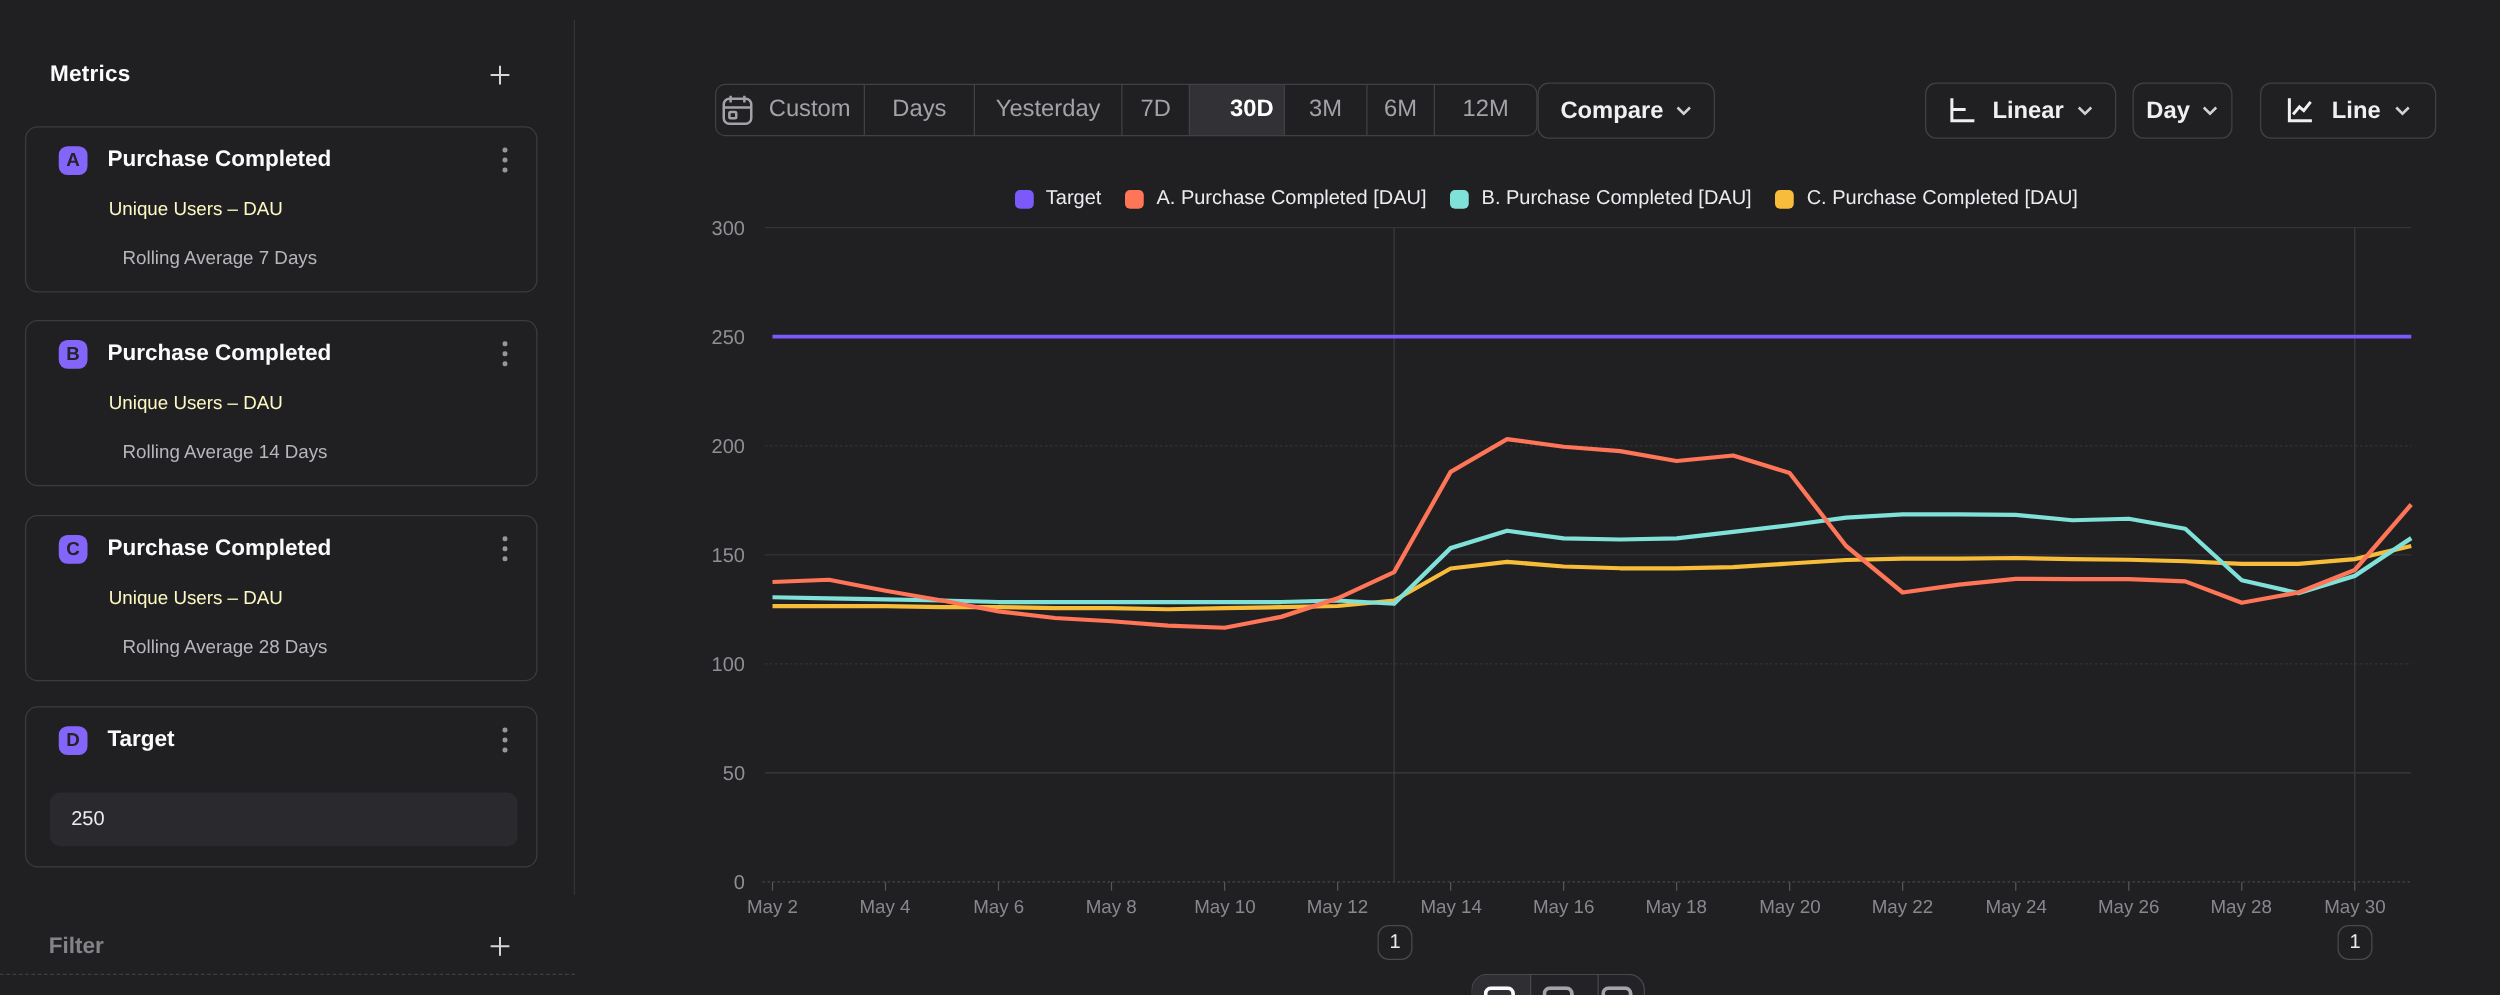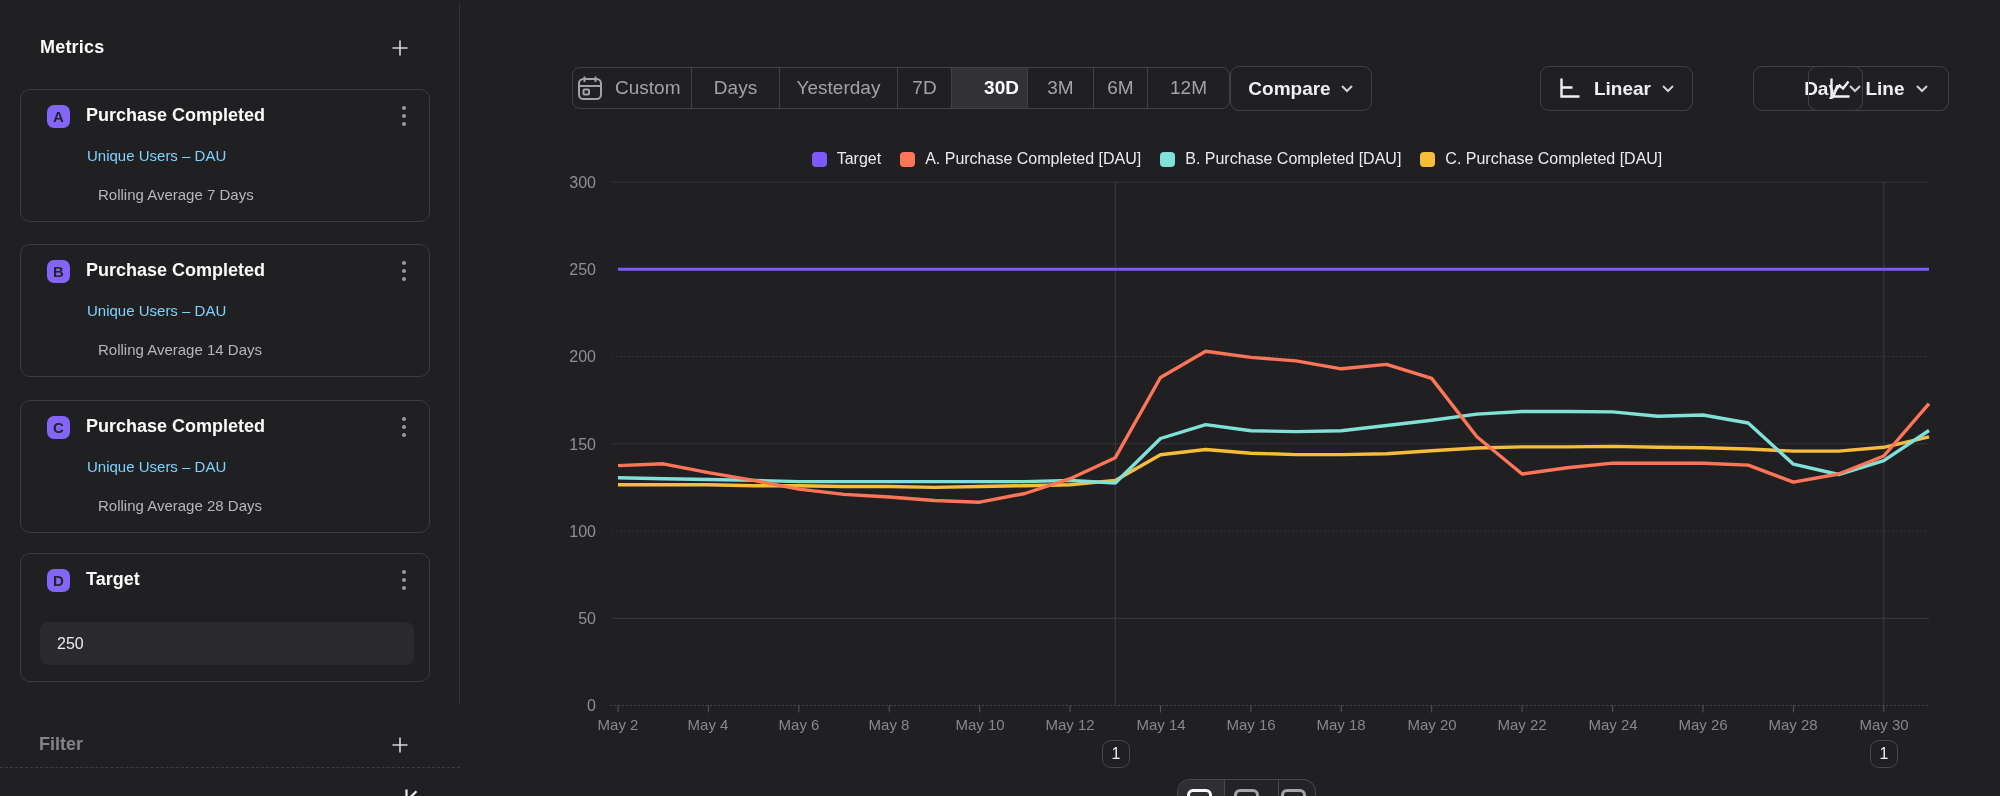--- a/index.html
+++ b/index.html
@@ -1,27 +1,27 @@
 <!DOCTYPE html>
 <html><head>
 <meta charset="utf-8">
 <style>
   * { margin:0; padding:0; box-sizing:border-box; }
   html,body { width:2000px; height:796px; background:#202023; overflow:hidden;
     font-family:"Liberation Sans", sans-serif; }
   .abs { position:absolute; }
   
-  #sidebar { position:absolute; left:0; top:4px; width:460px; height:700px;
+  #sidebar { position:absolute; left:0; top:16px; width:460px; height:700px;
     border-right:1px solid #333338; }
   .sb-title { position:absolute; left:40px; top:33px; font-size:18px; font-weight:700; color:#fbfbfc; letter-spacing:.2px; }
   .card { position:absolute; left:20px; width:410px; border:1px solid #3b3b41; border-radius:10px; }
   .badge { position:absolute; left:26px; top:15px; width:23px; height:23px; border-radius:7px;
     background:#8465fa; color:#232329; font-size:15px; font-weight:700; text-align:center; line-height:23px; }
   .card-title { position:absolute; left:65px; top:15px; font-size:18px; font-weight:700; color:#fbfbfc; }
-  .card-sub1 { position:absolute; left:66px; top:57px; font-size:15px; color:#7dd3fc; }
+  .card-sub1 { position:absolute; left:66px; top:57px; font-size:15px; color:#fef9c3; }
   .card-sub2 { position:absolute; left:66px; top:96px; font-size:15px; color:#b6b6bc;margin-left:11px; }
   .dots { position:absolute; right:23px; top:16px; width:4px; height:22px; }
   .dots i { display:block; width:3.6px; height:3.6px; border-radius:50%; background:#95959b; margin:0 0 4.4px 0; }
   .filter-title { position:absolute; left:39px; top:730px; font-size:18px; font-weight:700; color:#838389; }
   .plus { stroke:#d6d6da; stroke-width:1.6; }
   
   .seg-group { position:absolute; left:572px; top:67px; height:42px; border:1px solid #404046; border-radius:8px; display:flex; }
   .seg { height:40px; display:flex; align-items:center; justify-content:center; font-size:19px; color:#a2a2a8; border-right:1px solid #404046; }
   .seg:last-child { border-right:none; }
   .seg.active { background:#313136; color:#ffffff; font-weight:700; }
@@ -128,21 +128,21 @@
 </div>
 <div class="btn" style="left:1540px;width:153px;">
   <svg width="23" height="23" viewBox="0 0 23 23" style="margin-right:13px">
     <path d="M3.5 1.5 V19.5 H21.5 M3.5 10.5 H14.5" stroke="#f0f0f2" stroke-width="2.4" fill="none"></path>
   </svg>
   Linear
   <svg width="14" height="9" viewBox="0 0 14 9" style="margin-left:10px">
       <path d="M2 2 L7 7 L12 2" stroke="#d2d2d6" stroke-width="2" fill="none"></path>
     </svg>
 </div>
-<div class="btn" style="left:1753px;width:110px;justify-content:flex-end;">Day
+<div class="btn" style="left:1706px;width:80px;">Day
   <svg width="14" height="9" viewBox="0 0 14 9" style="margin-left:9px">
       <path d="M2 2 L7 7 L12 2" stroke="#d2d2d6" stroke-width="2" fill="none"></path>
     </svg>
 </div>
 <div class="btn" style="left:1808px;width:141px;">
   <svg width="24" height="23" viewBox="0 0 24 23" style="margin-right:13px">
     <path d="M3.5 1.5 V19.5 H21.5" stroke="#f0f0f2" stroke-width="2.4" fill="none"></path>
     <path d="M6.5 14.5 L11.5 8.5 L15 11.5 L20.5 4.5" stroke="#f0f0f2" stroke-width="2.4" fill="none"></path>
   </svg>
   Line

